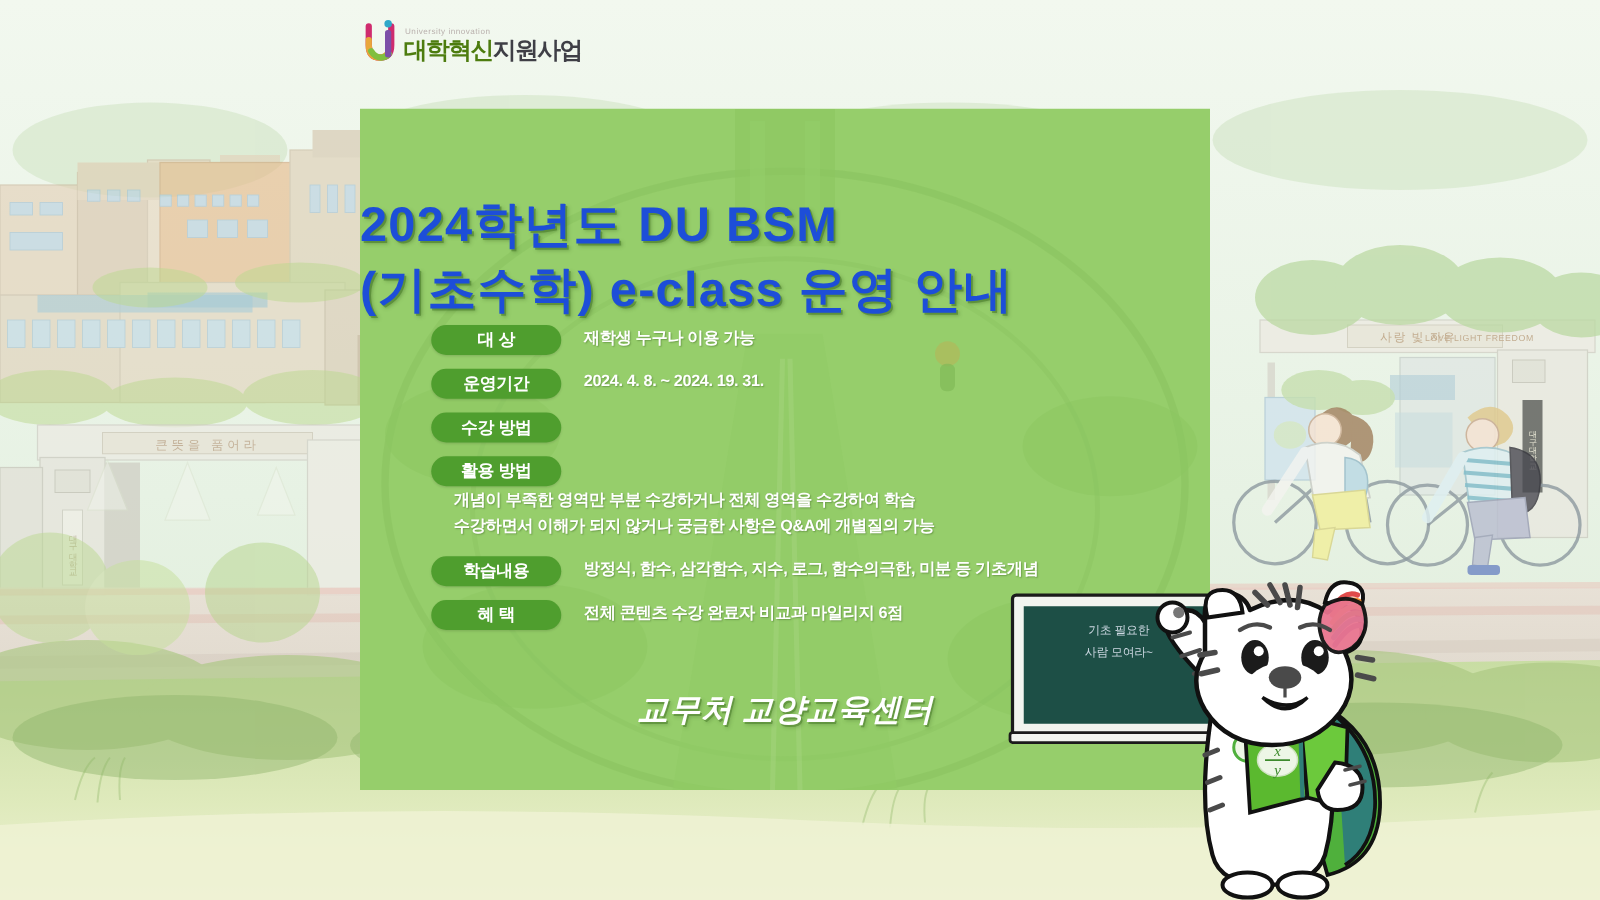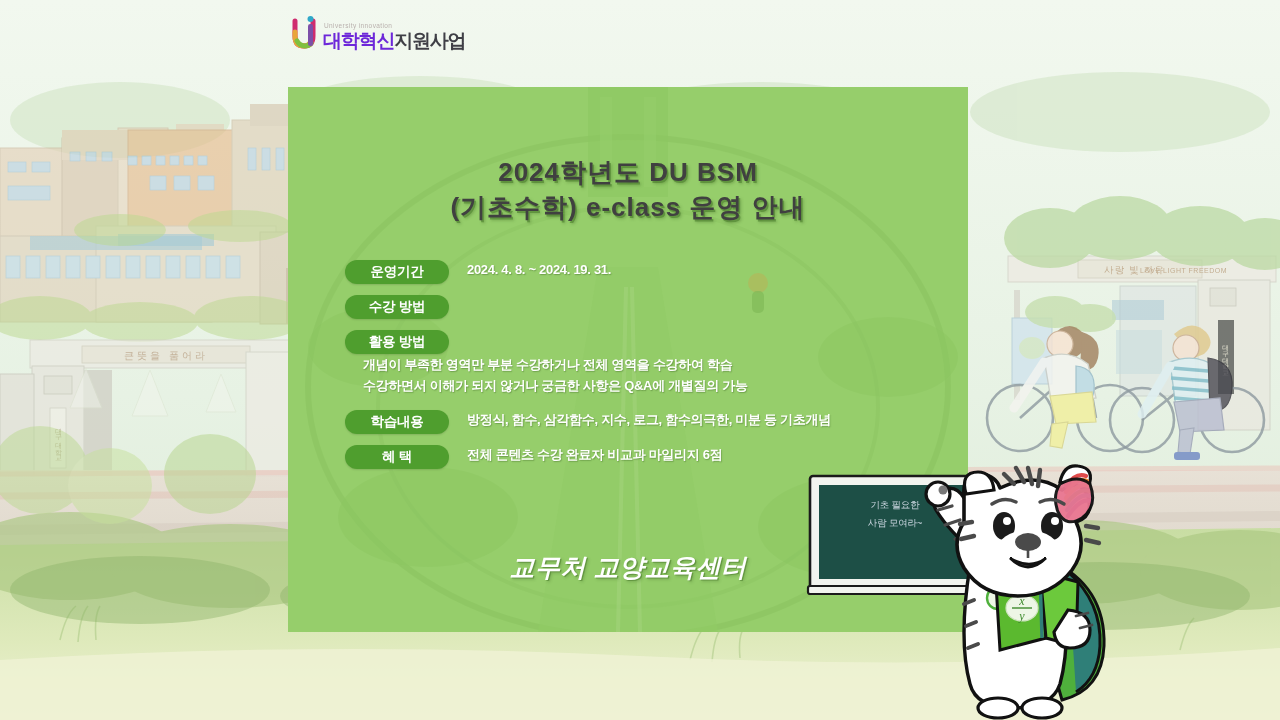--- a/index.html
+++ b/index.html
@@ -19,44 +19,44 @@
     position:absolute; left:292px; top:14px;
     display:flex; align-items:flex-end; gap:5px; z-index:30;
   }
   .logo-mark { width:26px; height:36px; position:relative; flex:0 0 auto; }
   .logo-text { display:flex; flex-direction:column; line-height:1; }
   .logo-en {
     font-size:6.5px; color:#b9b0ad; letter-spacing:.4px;
     margin-bottom:2px; margin-left:1px; white-space:nowrap;
   }
   .logo-kr { font-size:19px; font-weight:bold; letter-spacing:-1.2px; white-space:nowrap; }
-  .logo-kr .k1 { color:#6d28d9; }
+  .logo-kr .k1 { color:#4d7c0f; }
   .logo-kr .k2 { color:#3f3f46; }
 
   
   .panel {
     position:absolute; left:288px; top:87px; width:680px; height:545px;
     background:#96ce6b; z-index:10; overflow:hidden;
   }
   .panel-bg { position:absolute; inset:0; opacity:.30; }
 
   .badge {
     position:absolute; right:32px; top:23px;
     background:#5aa833; color:#ffffff;
     font-size:14.5px; font-weight:bold; letter-spacing:-.4px;
     padding:7px 20px 8px; border-radius:16px;
     z-index:5; white-space:nowrap;
     box-shadow:0 1px 2px rgba(0,0,0,.10);
   }
 
   .title {
     position:absolute; left:0; right:0; top:68px;
-    text-align:center; z-index:5;
-    color:#404040; font-weight:bold;
-    font-size:26px; line-height:1.33; letter-spacing:1px;
+    text-align:left; z-index:5;
+    color:#1d4ed8; font-weight:bold;
+    font-size:39px; line-height:1.33; letter-spacing:1px;
     text-shadow:
       1.5px 1.5px 0 rgba(70,120,40,.55),
       2.5px 2.5px 3px rgba(60,100,35,.35);
   }
   .title .ln { display:block; white-space:nowrap; }
 
   
   .rows { position:absolute; left:57px; top:172px; width:600px; z-index:5; }
   .row { display:flex; align-items:flex-start; margin-bottom:10px; }
   .row.tall { margin-bottom:13px;flex-direction:column; }
@@ -377,20 +377,26 @@
   </svg>
 
 
   <div class="title">
     <span class="ln">2024학년도 DU BSM</span>
     <span class="ln">(기초수학) e-class 운영 안내</span>
   </div>
 
   <div class="rows">
 
+    <div class="row">
+      <div class="pill">대      상</div>
+      <div class="val">
+        <span class="l">재학생 누구나 이용 가능</span>
+      </div>
+    </div>
 
     <div class="row">
       <div class="pill">운영기간</div>
       <div class="val">
         <span class="l">2024. 4. 8. ~ 2024. 19. 31.</span>
       </div>
     </div>
 
     <div class="row">
       <div class="pill">수강 방법</div>

